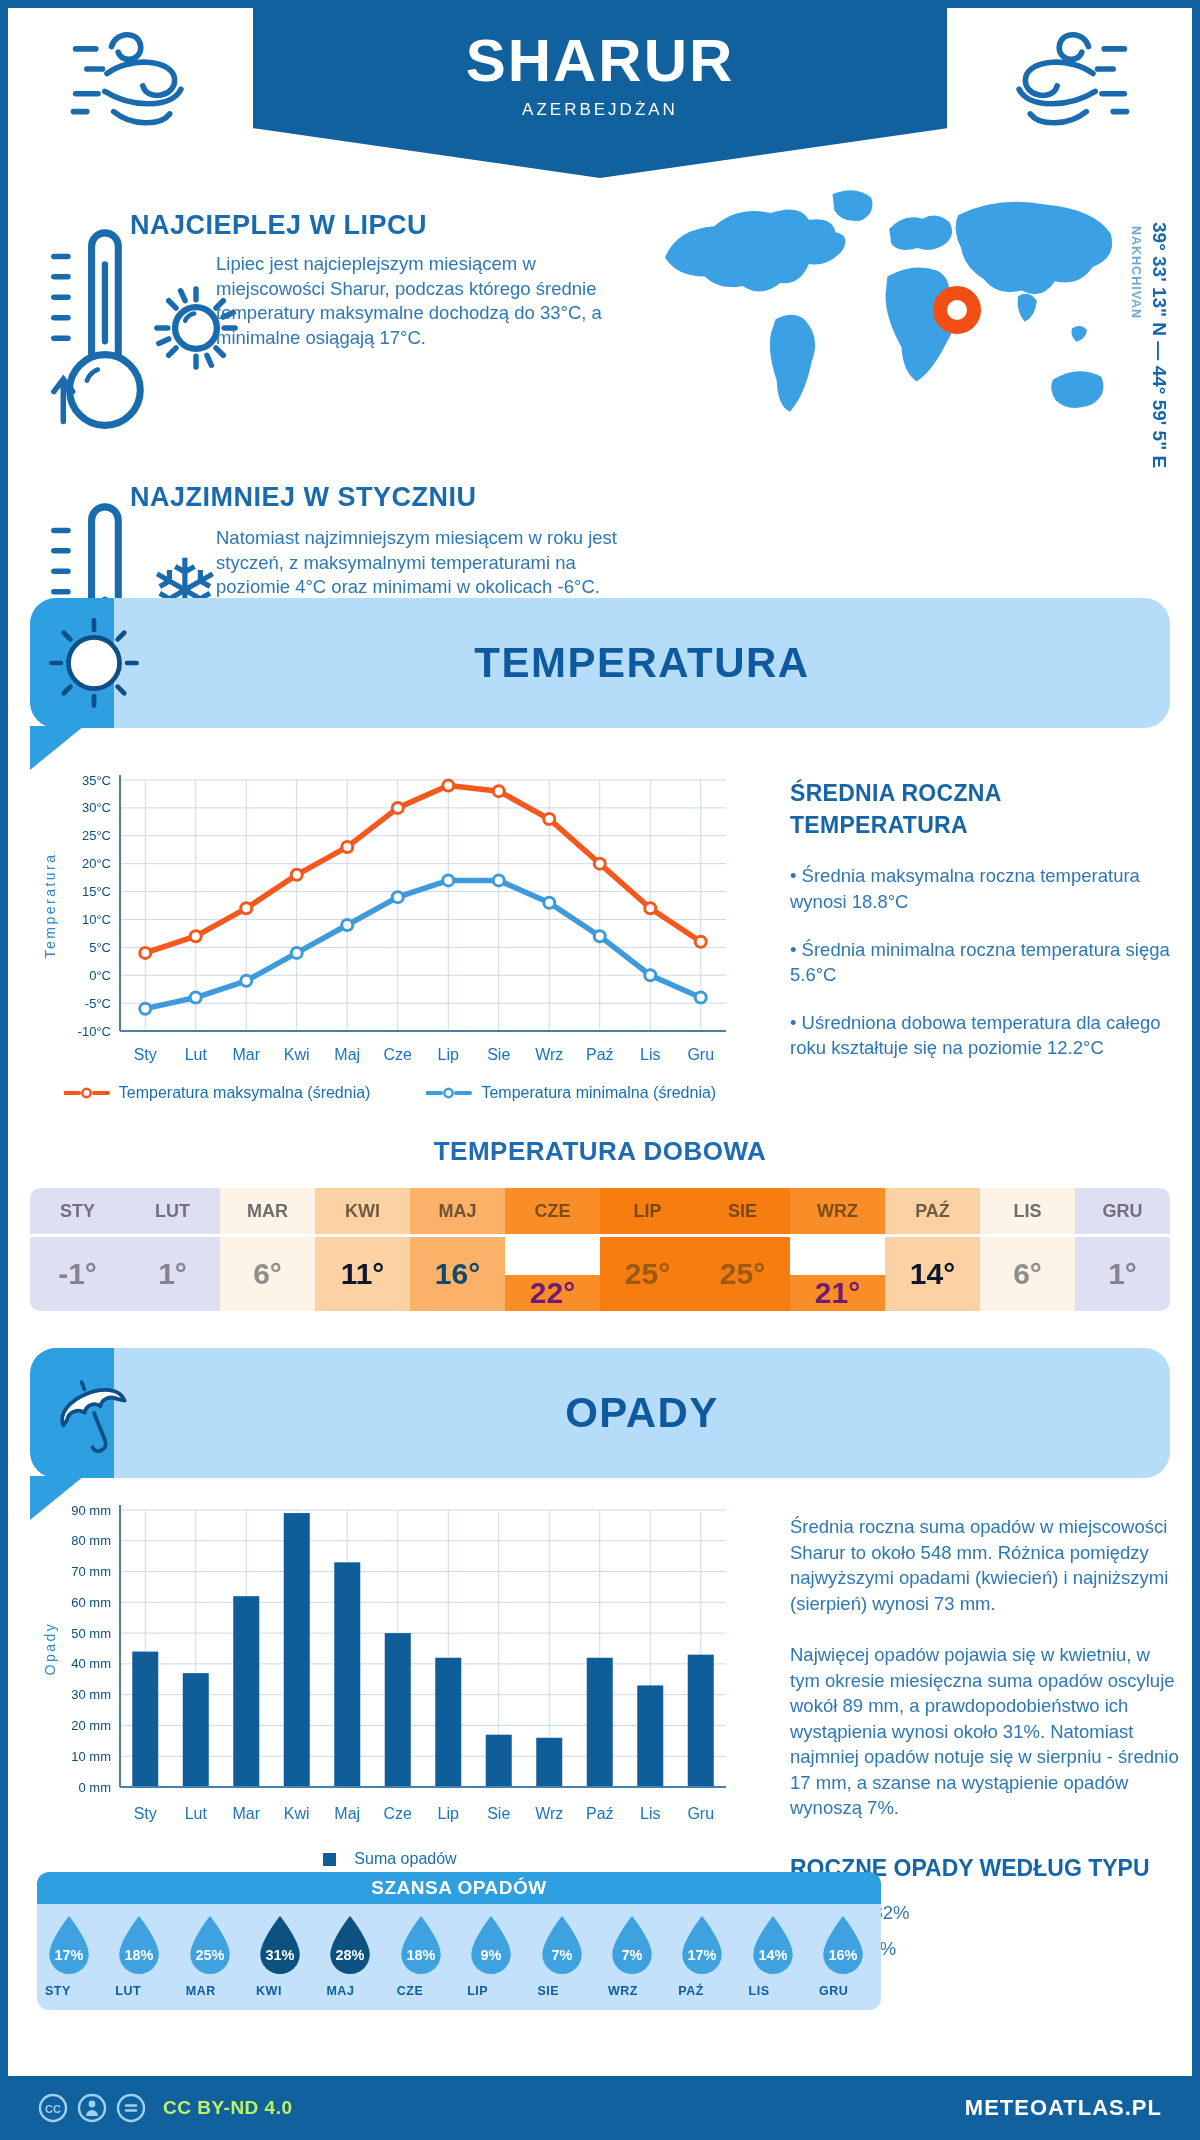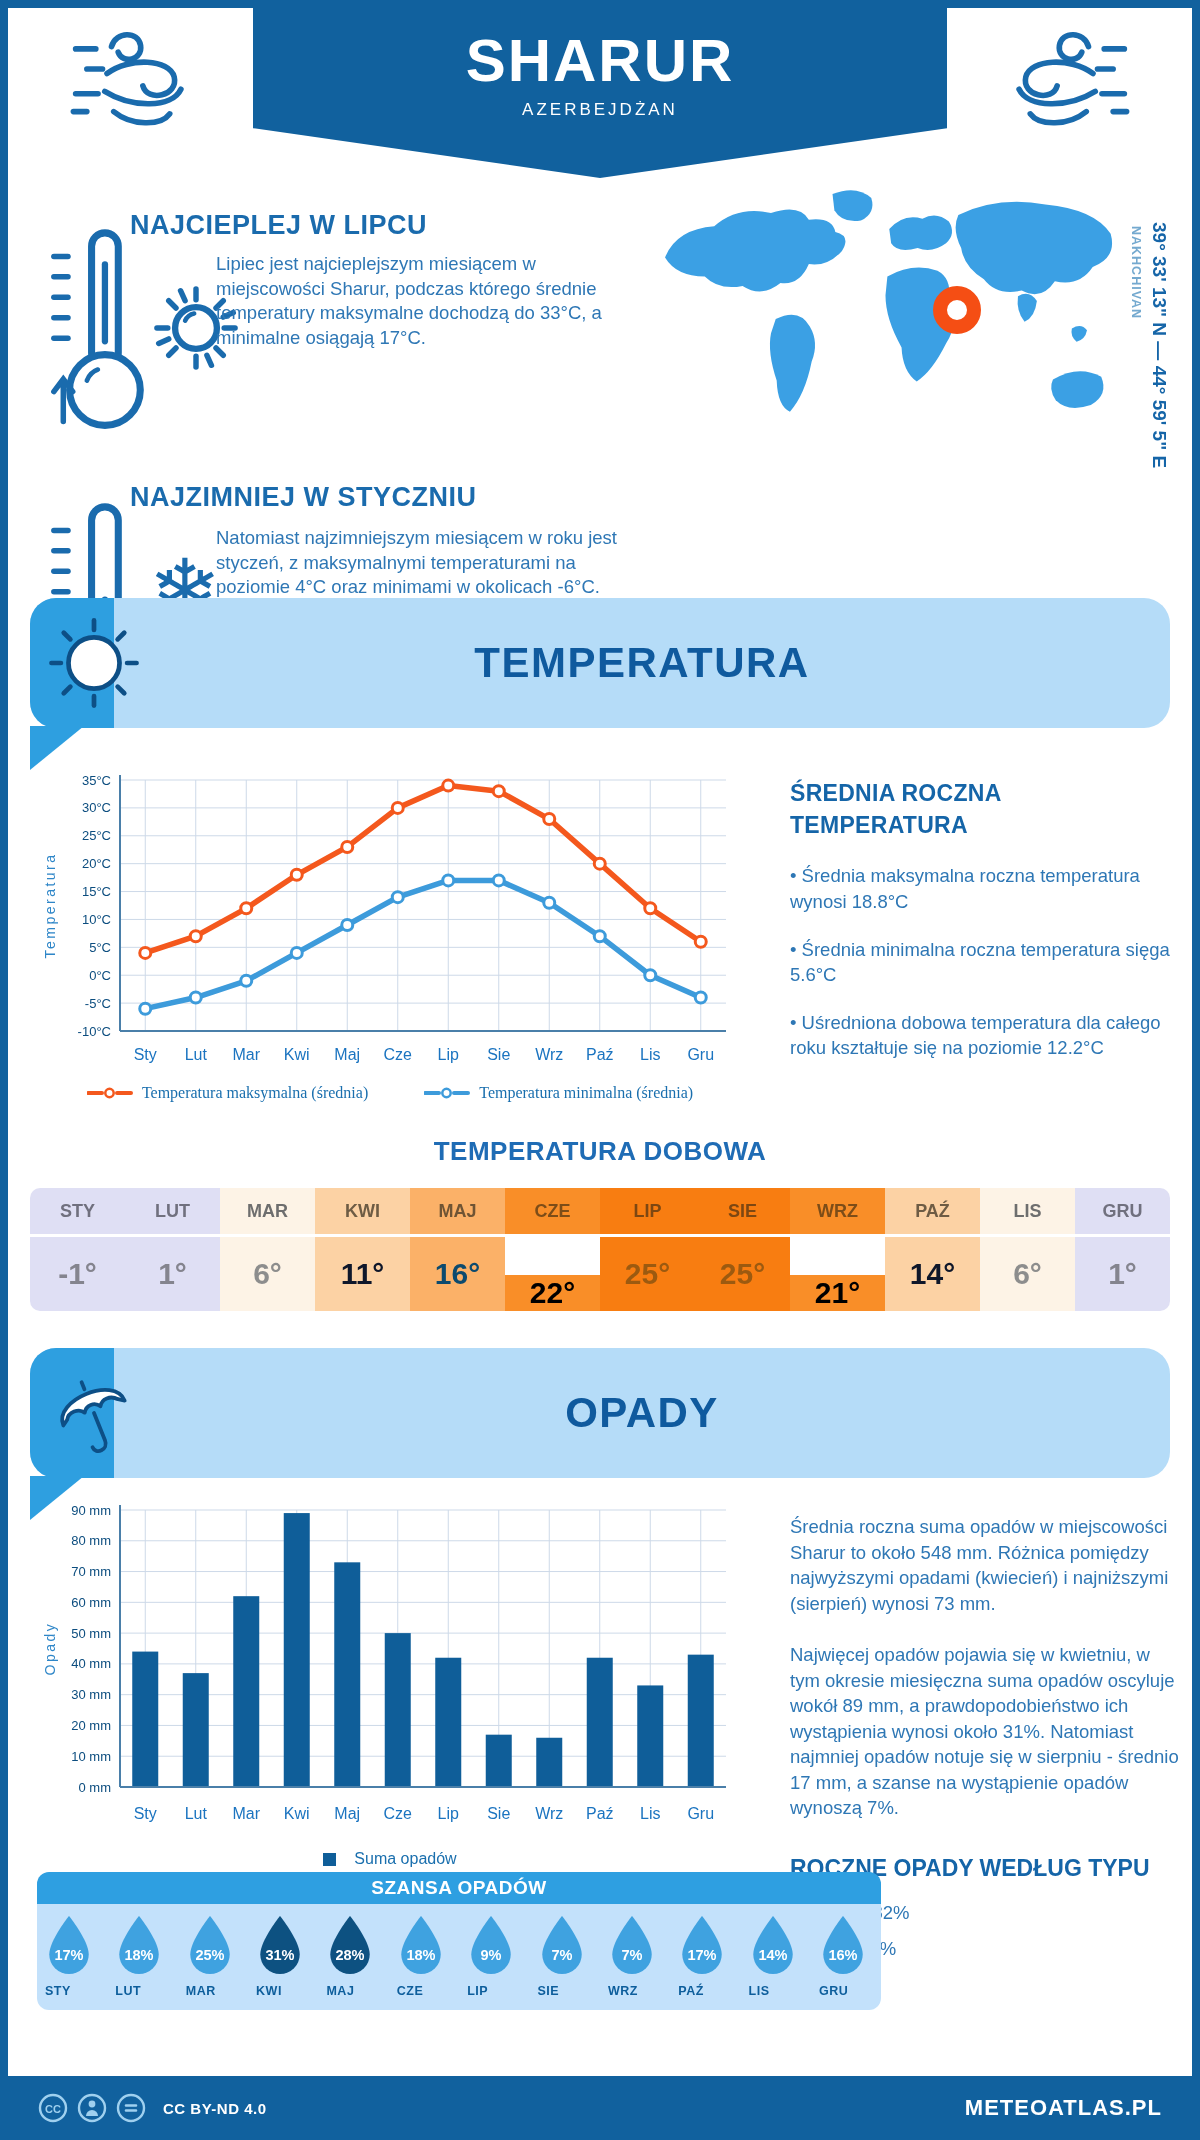--- a/index.html
+++ b/index.html
@@ -48,21 +48,21 @@
                         border-top:44px solid #2e9fe0;border-right:54px solid transparent;}
   .section-banner .stitle{position:absolute;left:84px;top:0;width:1056px;height:130px;display:flex;
                           align-items:center;justify-content:center;color:#0f5a9e;font-size:42px;
                           font-weight:bold;letter-spacing:1.5px;}
   .section-banner .bicon{position:absolute;left:12px;top:13px;width:104px;height:104px;}
   #temp-banner{top:598px;}
   #precip-banner{top:1348px;}
 
   
   #temp-chart{position:absolute;left:40px;top:766px;width:700px;height:310px;}
-  #temp-legend{position:absolute;left:40px;top:1084px;width:700px;display:flex;justify-content:center;gap:56px;font-family:Liberation Serif, serif;}
+  #temp-legend{position:absolute;left:40px;top:1084px;width:700px;display:flex;justify-content:center;gap:56px;}
   .legend-entry{display:flex;align-items:center;gap:9px;color:#1a6fae;font-size:16px;}
   #precip-chart{position:absolute;left:40px;top:1500px;width:700px;height:335px;}
   #precip-legend{position:absolute;left:40px;top:1850px;width:700px;display:flex;justify-content:center;}
   .sq{display:inline-block;width:13px;height:13px;margin-right:9px;}
 
   
   .rcol{position:absolute;left:790px;width:392px;color:#2e77b5;font-size:18.5px;line-height:1.38;}
   #temp-rcol{top:778px;}
   #precip-rcol{top:1514px;}
   .rcol h3{margin:0 0 22px 0;color:#1565a8;font-size:23px;letter-spacing:0.3px;}
@@ -82,38 +82,38 @@
   .trow.head .tcell{font-size:18px;font-weight:bold;}
   .trow.vals .tcell{font-size:30px;font-weight:bold;}
   .trow.head .tcell:first-child{border-radius:10px 0 0 0;}
   .trow.head .tcell:last-child{border-radius:0 10px 0 0;}
   .trow.vals .tcell:first-child{border-radius:0 0 0 10px;}
   .trow.vals .tcell:last-child{border-radius:0 0 10px 0;}
   .tone-cold{background:#dfdff4;} .tone-cold.h{color:#70707e;} .tone-cold.v{color:#84848e;}
   .tone-cool{background:#fdf3e6;} .tone-cool.h{color:#6e6e6e;} .tone-cool.v{color:#8d8d8d;}
   .tone-mild{background:#fcd2a4;} .tone-mild.h{color:#6e5c44;} .tone-mild.v{color:#0f172a;}
   .tone-warm{background:#fbb168;} .tone-warm.h{color:#6f5434;} .tone-warm.v{color:#0c4a6e;}
-  .tone-hot{background:#f98e28;} .tone-hot.h{color:#7d4d18;} .tone-hot.v{color:#000000;margin-top:38px;}
+  .tone-hot{background:#f98e28;} .tone-hot.h{color:#7d4d18;} .tone-hot.v{color:#701a75;margin-top:38px;}
   .tone-hottest{background:#f87d11;} .tone-hottest.h{color:#7d4712;} .tone-hottest.v{color:#9c5a10;}
 
   
   #chance-panel{position:absolute;left:37px;top:1872px;width:844px;}
   #chance-header{height:32px;background:#2e9fe1;border-radius:12px 12px 0 0;display:flex;
                  align-items:center;justify-content:center;color:#fff;font-size:19px;font-weight:bold;
                  letter-spacing:0.5px;}
   #chance-body{background:#c3e1fb;border-radius:0 0 12px 12px;padding:10px 8px 12px 8px;
                display:flex;justify-content:space-between;}
   .drop-col{width:54px;text-align:left;}
   .drop-col .mon{margin-top:4px;color:#0d5e9c;font-size:12.5px;font-weight:bold;letter-spacing:0.5px;}
 
   
   #footer{position:absolute;left:0;top:2076px;width:1200px;height:64px;background:#11619e;z-index:50;
           display:flex;align-items:center;justify-content:space-between;padding:0 38px;box-sizing:border-box;}
   #footer-left{display:flex;align-items:center;gap:9px;}
-  #license-text{color:#ffffff;font-size:15px;font-weight:bold;letter-spacing:0.5px;margin-left:8px;}
+  #license-text{color:#bef264;font-size:19px;font-weight:bold;letter-spacing:0.5px;margin-left:8px;}
   #site-name{color:#ffffff;font-size:22px;font-weight:bold;letter-spacing:1px;}
 </style>
 </head>
 <body>
 
 <div id="page">
   <div class="edge" id="edge-top"></div>
   <div class="edge" id="edge-left"></div>
   <div class="edge" id="edge-right"></div>
 

